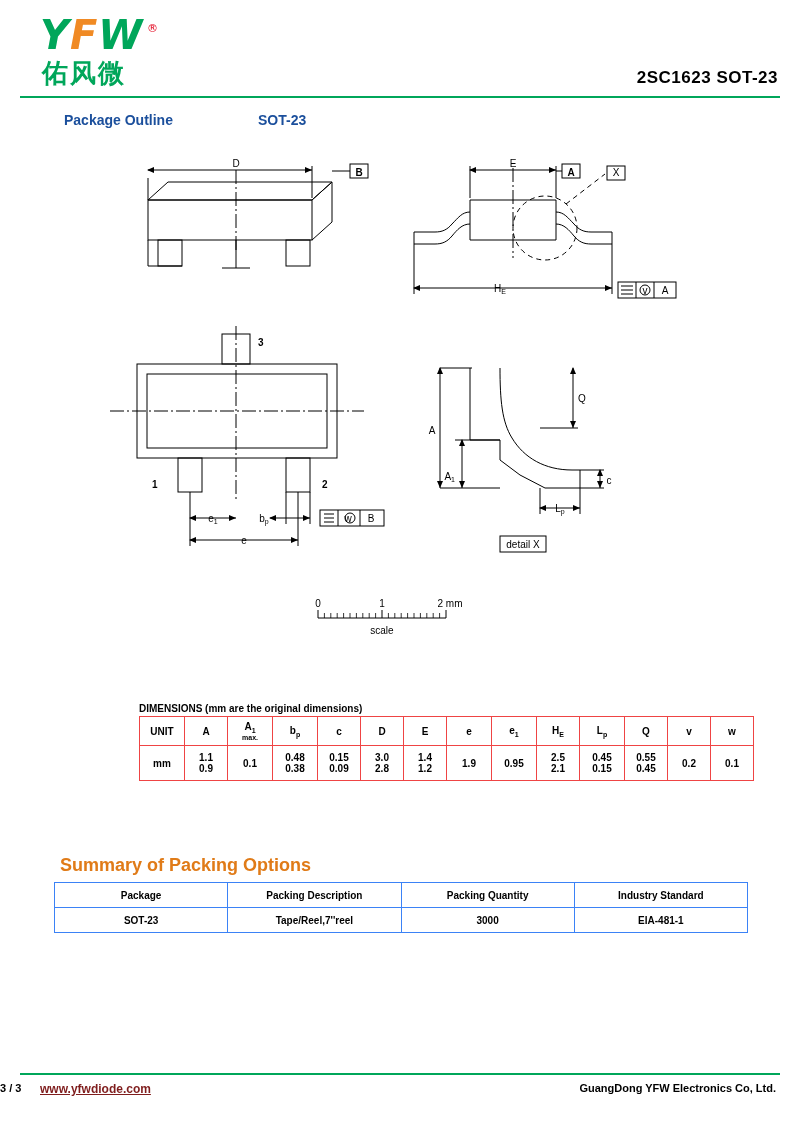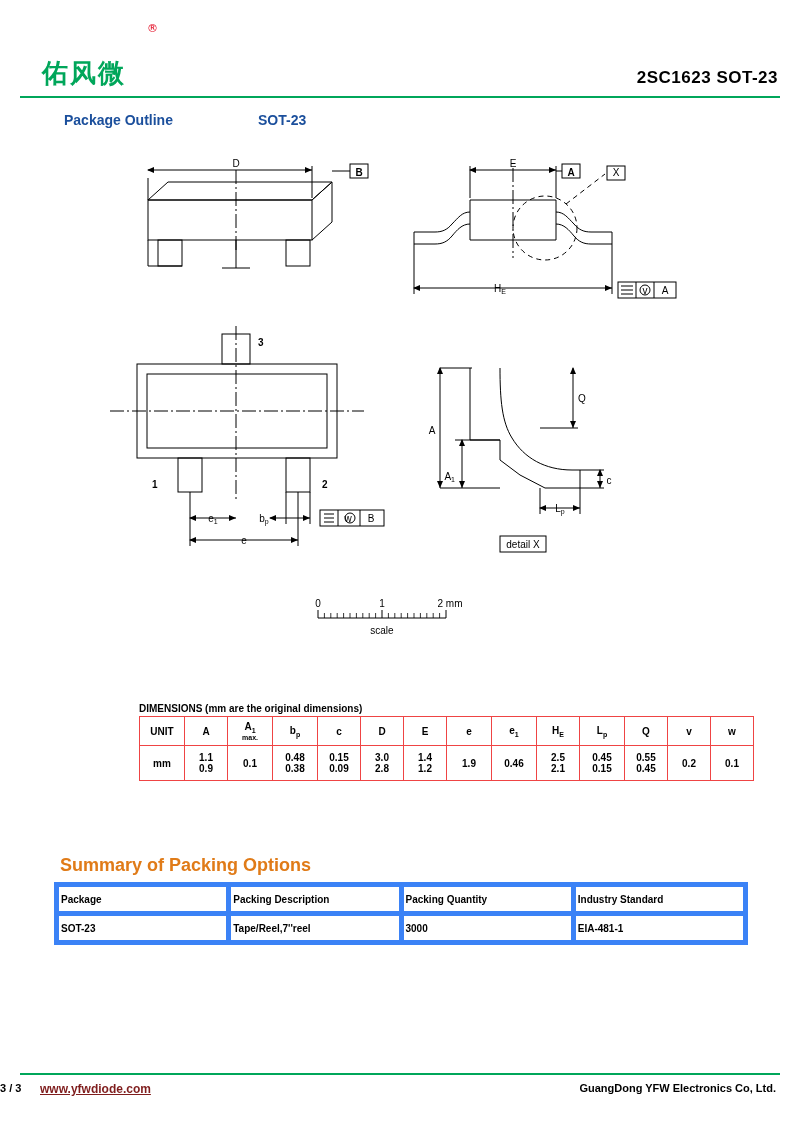--- a/index.html
+++ b/index.html
@@ -141,21 +141,22 @@
   
   .pack-table {
     position: absolute;
     left: 54px;
     top: 882px;
     border-collapse: collapse;
     width: 694px;
     font-size: 10px;
   }
   .pack-table td {
-    border: 5px solid #3b82f6;
+    border: 1px solid #3b82f6;
+    text-align: center;
     padding: 4px 2px;
     font-weight: bold;
     height: 16px;
   }
 
   
   .footer-rule {
     position: absolute;
     left: 20px;
     top: 1073px;
@@ -194,20 +195,23 @@
     font-size: 10px;
     fill: #000;
   }
   svg .lbl-b { font-weight: bold; }
 </style>
 </head>
 <body>
 
 <div class="header">
   <div class="logo">
+    <div class="logo-top">
+      <span class="y">Y</span><span class="f">F</span><span class="y">W</span>
+    </div>
     <div class="logo-reg">®</div>
     <div class="logo-bottom">佑风微</div>
   </div>
   <div class="doc-title">2SC1623  SOT-23</div>
   <div class="header-rule"></div>
 </div>
 
 <div class="sec-outline">Package Outline</div>
 <div class="sec-pkg">SOT-23</div>
 
@@ -417,21 +421,21 @@
   </tr>
   <tr class="vals">
     <td>mm</td>
     <td><span>1.1</span><br><span>0.9</span></td>
     <td>0.1</td>
     <td><span>0.48</span><br><span>0.38</span></td>
     <td><span>0.15</span><br><span>0.09</span></td>
     <td><span>3.0</span><br><span>2.8</span></td>
     <td><span>1.4</span><br><span>1.2</span></td>
     <td>1.9</td>
-    <td>0.46</td>
+    <td>0.95</td>
     <td><span>2.5</span><br><span>2.1</span></td>
     <td><span>0.45</span><br><span>0.15</span></td>
     <td><span>0.55</span><br><span>0.45</span></td>
     <td>0.2</td>
     <td>0.1</td>
   </tr>
 </tbody>
   </table>
 
 <div class="sec-packing">Summary of Packing Options</div>

